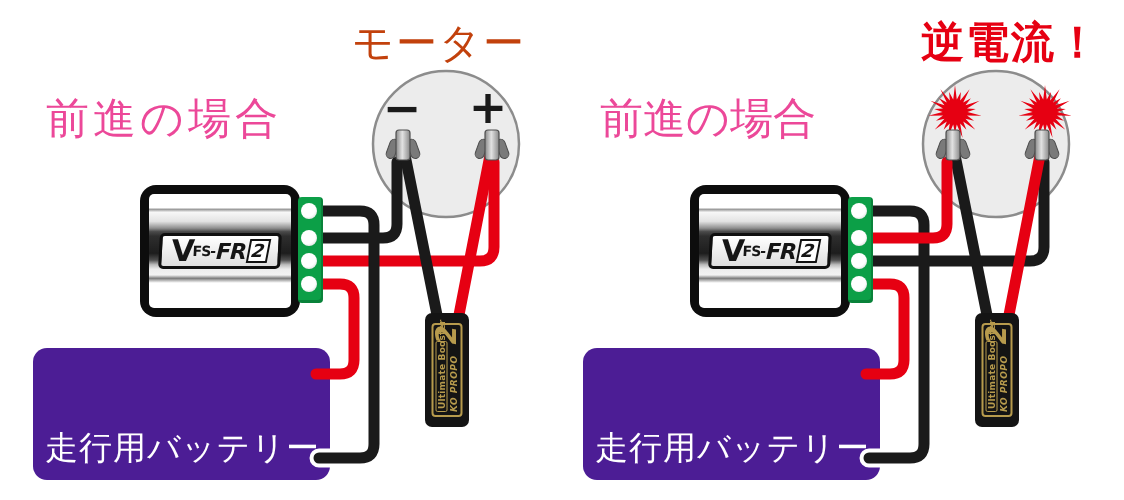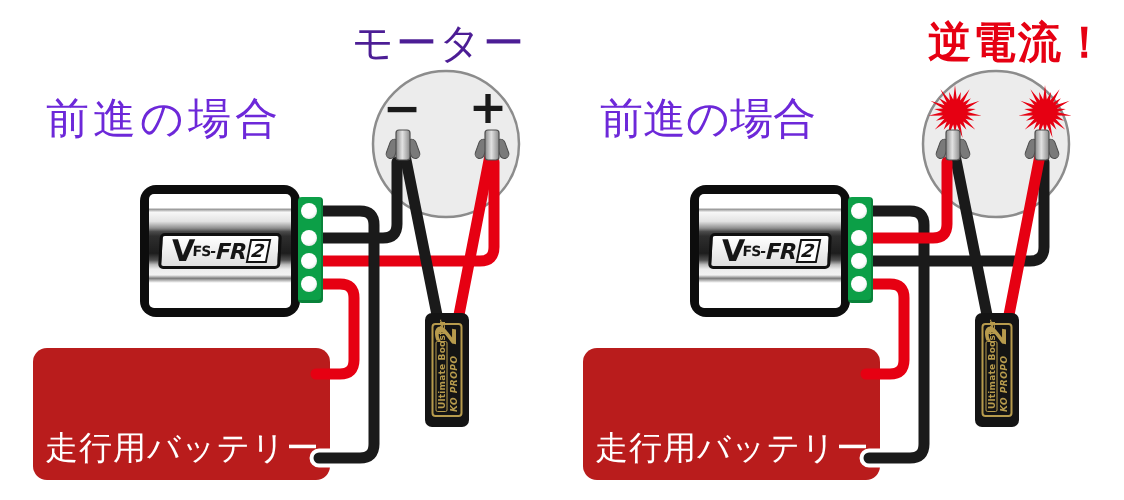--- a/index.html
+++ b/index.html
@@ -7,21 +7,21 @@
     position:relative;width:1124px;height:500px;background:#ffffff;overflow:hidden;
     font-family:"DejaVu Sans",sans-serif;
   }
   .diagram{position:absolute;top:0;width:570px;height:500px;}
   .d0{left:0;}
   .d1{left:550px;}
 
   svg.wiring{position:absolute;left:0;top:0;width:570px;height:500px;z-index:2;}
 
   .case-title{
-    position:absolute;top:90px;font-size:43px;color:#6d28d9;z-index:5;
+    position:absolute;top:90px;font-size:43px;color:#ec4899;z-index:5;
     white-space:nowrap;font-weight:500;
   }
   .d0 .case-title{left:46px;letter-spacing:4px;}
   .d1 .case-title{left:50px;letter-spacing:0px;}
 
   .top-label{
     position:absolute;top:16px;transform:translateX(-50%);font-size:41px;z-index:5;
     white-space:nowrap;font-weight:500;letter-spacing:2px;
   }
   .d0 .top-label{left:439px;}
@@ -69,21 +69,21 @@
     background:radial-gradient(circle at 42% 38%, #ffffff 55%, #c9c9c9 100%);
   }
   .pad:nth-child(1){top:6px;}
   .pad:nth-child(2){top:33px;}
   .pad:nth-child(3){top:56px;}
   .pad:nth-child(4){top:79px;}
 
   
   .battery{
     position:absolute;left:33px;top:348px;width:297px;height:132px;z-index:1;
-    background:#b91c1c;border-radius:14px;
+    background:#4c1d95;border-radius:14px;
   }
   .battery-label{
     position:absolute;left:12px;bottom:9px;color:#ffffff;font-size:33px;
     letter-spacing:1px;white-space:nowrap;font-weight:500;
   }
 
   
   .booster{
     position:absolute;left:425px;top:313px;width:44px;height:114px;z-index:4;
     background:#141414;border-radius:7px;
@@ -108,21 +108,21 @@
     font-weight:700;line-height:34px;
   }
 </style>
 </head>
 <body>
 
 <div class="stage">
 
   <section class="diagram d0">
     <div class="case-title">前進の場合</div>
-    <div class="top-label" style="color: #4c1d95;">モーター</div>
+    <div class="top-label" style="color: #c2410c;">モーター</div>
     <svg class="wiring" viewBox="0 0 570 500">
         <defs>
           <linearGradient id="metal0" x1="0" y1="0" x2="1" y2="0">
             <stop offset="0" stop-color="#8a8a8a"></stop>
             <stop offset="0.45" stop-color="#e2e2e2"></stop>
             <stop offset="1" stop-color="#8a8a8a"></stop>
           </linearGradient>
         </defs>
         <circle cx="446" cy="144" r="73" fill="#ececec" stroke="#8c8c8c" stroke-width="2.5"></circle>
         <text x="402" y="124" text-anchor="middle" font-size="46" font-weight="700" fill="#1a1a1a" font-family="&quot;DejaVu Sans&quot;, sans-serif">−</text>
@@ -164,21 +164,21 @@
       <div class="booster-label">
         <span class="ub">Ultimate Booster</span>
         <span class="ko">KO PROPO</span>
         <span class="btwo">2</span>
       </div>
     </div>
   </section>
 
   <section class="diagram d1">
     <div class="case-title">前進の場合</div>
-    <div class="top-label" style="color: rgb(230, 0, 18); margin-left: 7px;">逆電流！</div>
+    <div class="top-label" style="color: rgb(230, 0, 18);">逆電流！</div>
     <svg class="wiring" viewBox="0 0 570 500">
         <defs>
           <linearGradient id="metal1" x1="0" y1="0" x2="1" y2="0">
             <stop offset="0" stop-color="#8a8a8a"></stop>
             <stop offset="0.45" stop-color="#e2e2e2"></stop>
             <stop offset="1" stop-color="#8a8a8a"></stop>
           </linearGradient>
         </defs>
         <circle cx="446" cy="144" r="73" fill="#ececec" stroke="#8c8c8c" stroke-width="2.5"></circle>
         <path d="M313,284 L340,284 Q354,284 354,298 L354,360 Q354,374 340,374 L316,374" stroke="#e60012" stroke-width="11" fill="none" stroke-linecap="round" stroke-linejoin="round"></path>

